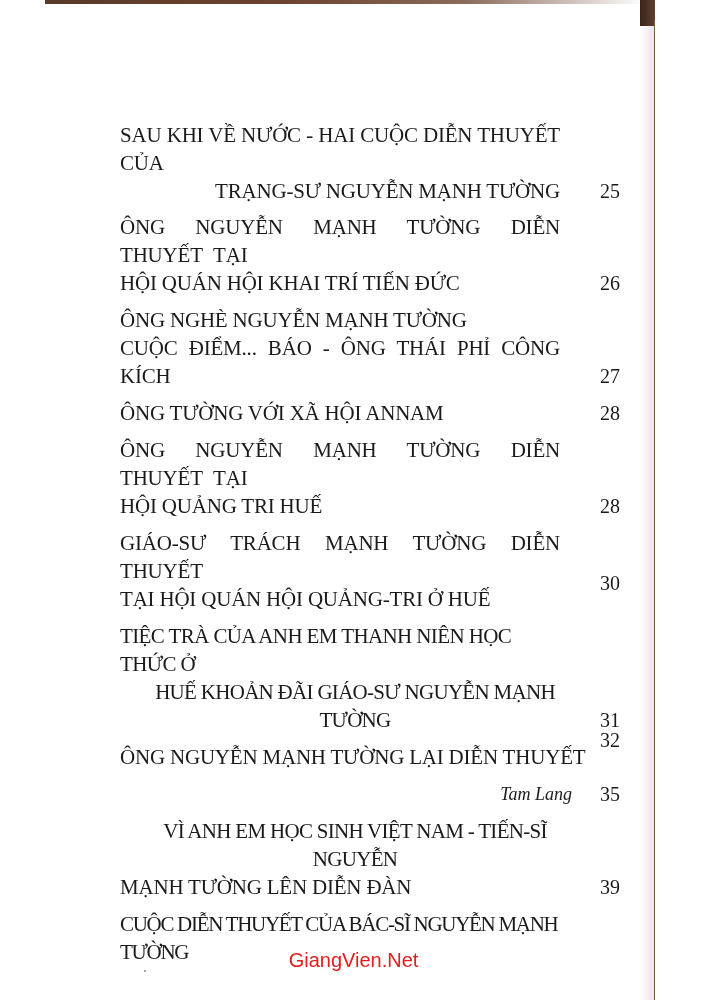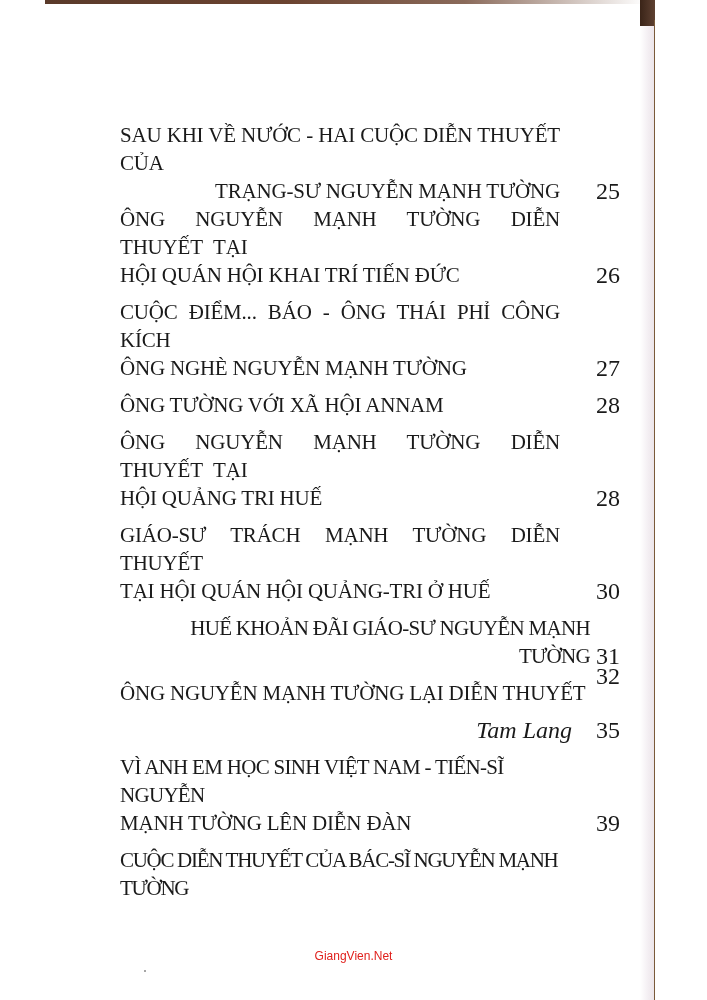--- a/index.html
+++ b/index.html
@@ -32,98 +32,99 @@
     .toc {
       position: absolute; left: 120px; top: 121px; width: 500px;
     }
     .entry { position: relative; margin-bottom: 9px; }
     .title {
       font-size: 21px; line-height: 28px; text-transform: none;
       width: 440px; text-align: justify; letter-spacing: -0.2px;
     }
     .title.tight { letter-spacing: -1.1px; width: 460px; text-align: left; }
     .page-num {
-      position: absolute; right: 0; font-size: 24px; line-height: 28px;
+      position: absolute; right: 0; font-size: 20px; line-height: 28px;
     }
     .author-row { position: relative; height: 28px; }
     .author {
-      position: absolute; right: 48px; font-style: italic; font-size: 24px; line-height: 28px;
+      position: absolute; right: 48px; font-style: italic; font-size: 18px; line-height: 28px;
     }
     .watermark {
       position: absolute; left: 0; width: 707px; top: 949px; text-align: center;
       font-family: "Liberation Sans", "DejaVu Sans", sans-serif;
-      font-size: 12px; color: #e0201c;
+      font-size: 20px; color: #e0201c;
     }
     .speck { position: absolute; left: 144px; top: 970px; width: 2px; height: 2px; background: #888; border-radius: 1px; }
   </style>
 </head>
 <body>
 
 <div class="top-strip"></div>
 <div class="page-edge-shade"></div>
 <div class="top-strip-right"></div>
 <div class="page-edge-line"></div>
 <div class="beyond-edge"></div>
 
 <div class="toc">
 
-  <div class="entry" style="margin-bottom:0">
+  <div class="entry" style="margin-bottom:8px">
     <div class="title">SAU KHI VỀ NƯỚC - HAI CUỘC DIỄN THUYẾT CỦA</div>
     <div class="title" style="text-align:right">TRẠNG-SƯ NGUYỄN MẠNH TƯỜNG</div>
     <span class="page-num" style="bottom:0">25</span>
   </div>
 
   <div class="entry">
     <div class="title" style="word-spacing:6px">ÔNG NGUYỄN MẠNH TƯỜNG DIỄN THUYẾT TẠI</div>
     <div class="title" style="text-align:left">HỘI QUÁN HỘI KHAI TRÍ TIẾN ĐỨC</div>
     <span class="page-num" style="bottom:0">26</span>
   </div>
 
   <div class="entry">
+    <div class="title" style="text-align:left">ÔNG NGHÈ NGUYỄN MẠNH TƯỜNG</div>
     <div class="title" style="word-spacing:5px">CUỘC ĐIỂM... BÁO - ÔNG THÁI PHỈ CÔNG KÍCH</div>
-    <div class="title" style="text-align:left">ÔNG NGHÈ NGUYỄN MẠNH TƯỜNG</div>
     <span class="page-num" style="bottom:0">27</span>
   </div>
 
   <div class="entry">
     <div class="title" style="text-align:left">ÔNG TƯỜNG VỚI XÃ HỘI ANNAM</div>
     <span class="page-num" style="bottom:0">28</span>
   </div>
 
   <div class="entry">
     <div class="title" style="word-spacing:6px">ÔNG NGUYỄN MẠNH TƯỜNG DIỄN THUYẾT TẠI</div>
     <div class="title" style="text-align:left">HỘI QUẢNG TRI HUẾ</div>
     <span class="page-num" style="bottom:0">28</span>
   </div>
 
   <div class="entry">
     <div class="title" style="word-spacing:6px">GIÁO-SƯ TRÁCH MẠNH TƯỜNG DIỄN THUYẾT</div>
     <div class="title" style="text-align:left">TẠI HỘI QUÁN HỘI QUẢNG-TRI Ở HUẾ</div>
-    <span class="page-num" style="bottom:0">30</span>
+    <span class="page-num" style="bottom:16px">30</span>
   </div>
 
   <div class="entry">
-    <div class="title" style="letter-spacing:-0.7px;text-align:right;width:470px">HUẾ KHOẢN ĐÃI GIÁO-SƯ NGUYỄN MẠNH TƯỜNG</div>
+    <div class="title" style="letter-spacing:-0.6px;text-align:left">TIỆC TRÀ CỦA ANH EM THANH NIÊN HỌC THỨC Ở</div>
+    <div class="title" style="letter-spacing:-0.7px;text-align:center;width:470px">HUẾ KHOẢN ĐÃI GIÁO-SƯ NGUYỄN MẠNH TƯỜNG</div>
     <span class="page-num" style="bottom:0">31</span>
   </div>
 
   <div class="entry">
     <div class="title" style="text-align:left;width:470px">ÔNG NGUYỄN MẠNH TƯỜNG LẠI DIỄN THUYẾT</div>
     <span class="page-num" style="bottom:17px">32</span>
   </div>
 
   <div class="entry">
     <div class="author-row">
       <span class="author">Tam Lang</span>
     </div>
     <span class="page-num" style="bottom:0">35</span>
   </div>
 
   <div class="entry">
-    <div class="title" style="letter-spacing:-0.7px;text-align:left;width:470px">VÌ ANH EM HỌC SINH VIỆT NAM - TIẾN-SĨ NGUYỄN</div>
+    <div class="title" style="letter-spacing:-0.7px;text-align:center;width:470px">VÌ ANH EM HỌC SINH VIỆT NAM - TIẾN-SĨ NGUYỄN</div>
     <div class="title" style="text-align:left">MẠNH TƯỜNG LÊN DIỄN ĐÀN</div>
     <span class="page-num" style="bottom:0">39</span>
   </div>
 
   <div class="entry">
     <div class="title tight" style="letter-spacing:-1.3px">CUỘC DIỄN THUYẾT CỦA BÁC-SĨ NGUYỄN MẠNH TƯỜNG</div>
 
   </div>
 
 </div>

